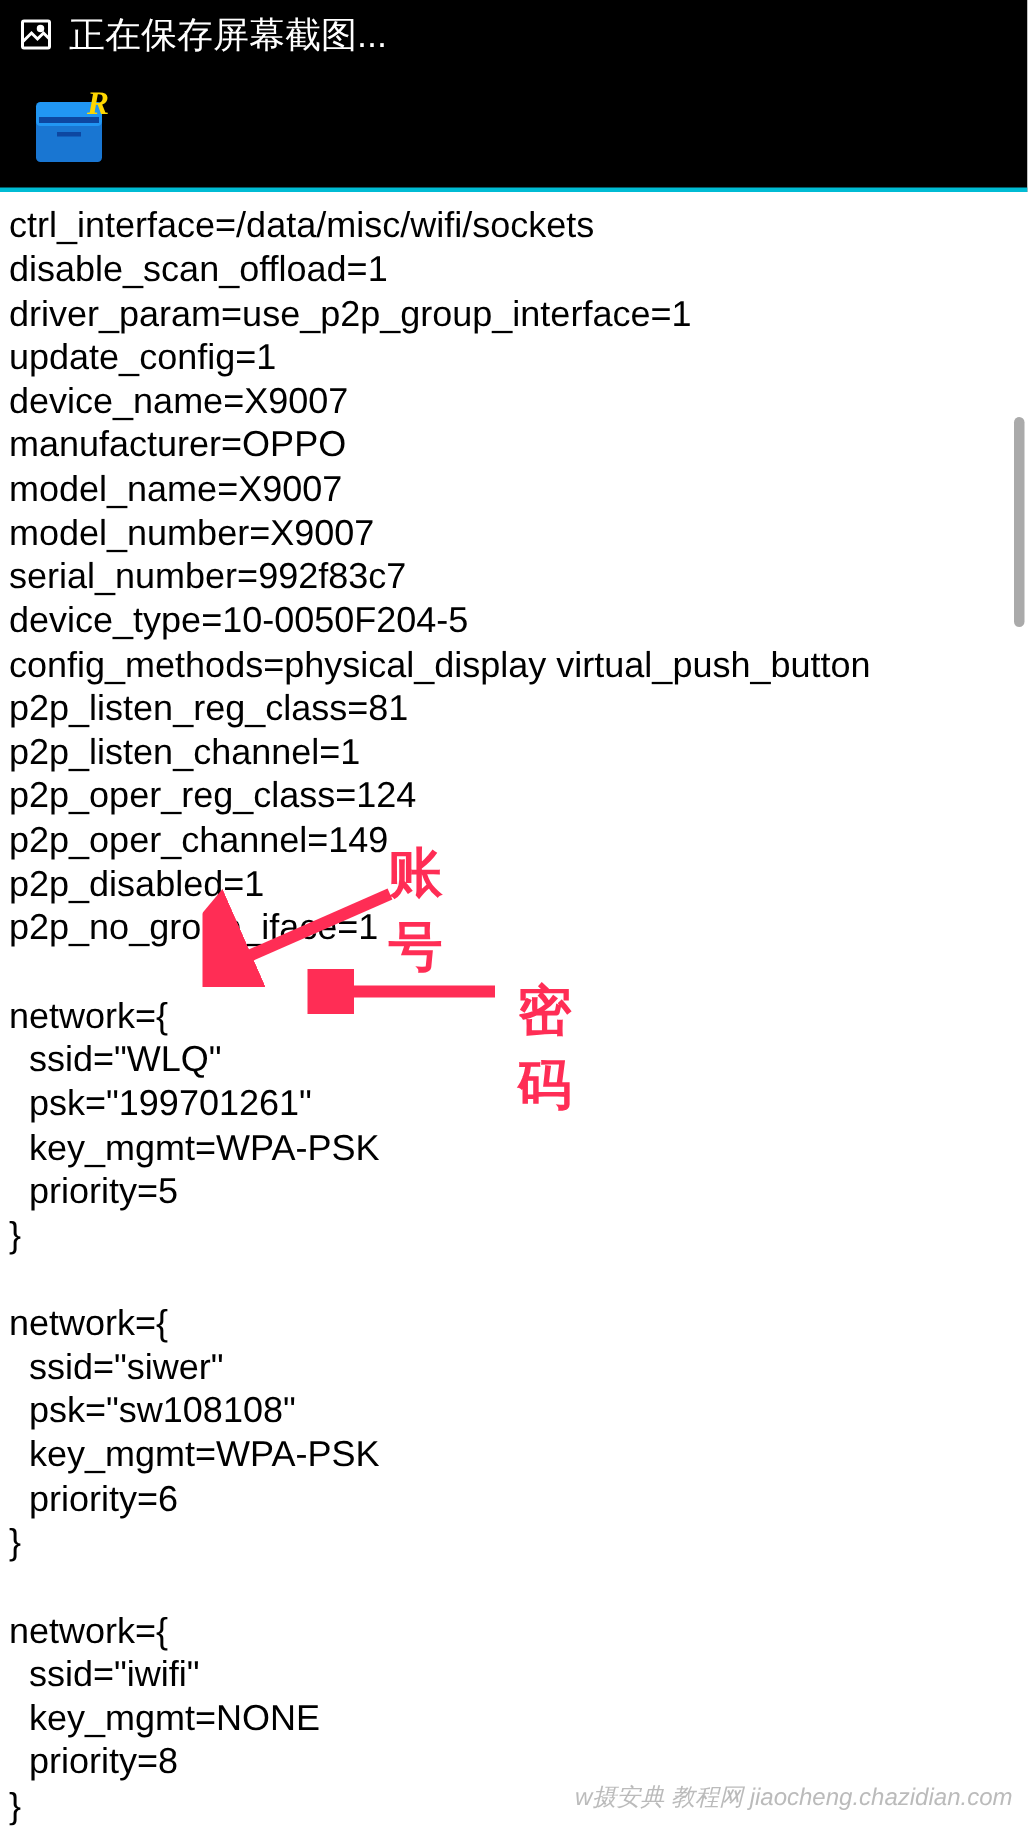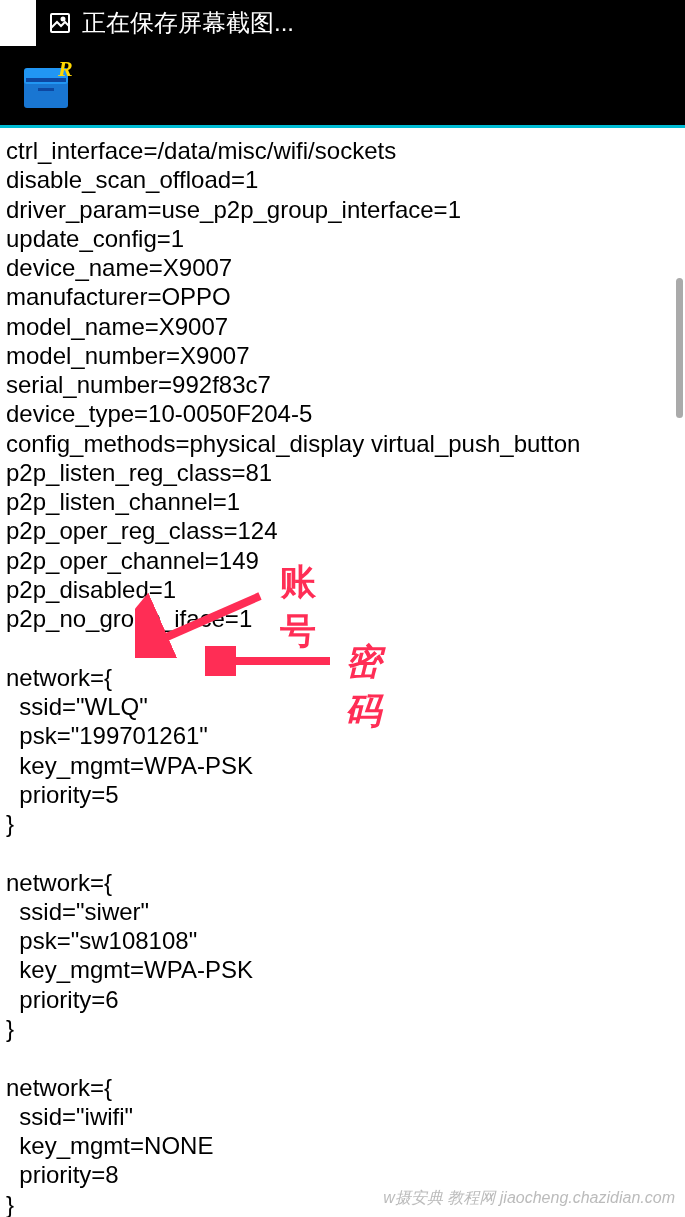--- a/index.html
+++ b/index.html
@@ -12,21 +12,20 @@
       position: relative;
     }
     .status-bar {
       background: #000;
       color: #fff;
       height: 46px;
       display: flex;
       align-items: center;
       padding: 0 12px;
       font-size: 24px;
-      margin-left: 36px;
     }
     .status-bar svg { margin-right: 10px; }
     .app-header {
       background: #000;
       color: #fff;
       height: 82px;
       display: flex;
       align-items: center;
       padding: 0 20px;
       border-bottom: 3px solid #00bcd4;
@@ -150,29 +149,29 @@
 
   <div class="annotation" style="left:135px; top:430px;">
     <svg class="arrow" width="140" height="70" style="left:0; top:30px;">
       <defs>
         <marker id="ah1" markerWidth="12" markerHeight="12" refX="2" refY="6" orient="auto">
           <path d="M0,0 L0,12 L12,6 z" fill="#ff2d55"></path>
         </marker>
       </defs>
       <line x1="125" y1="8" x2="18" y2="55" stroke="#ff2d55" stroke-width="8" marker-end="url(#ah1)"></line>
     </svg>
-    <span class="annotation-label" style="position:absolute; left:145px; top:0;">账号</span>
+    <span class="annotation-label" style="position:absolute; left:124px; top:0;">账号</span>
   </div>
 
   <div class="annotation" style="left:205px; top:510px;">
     <svg class="arrow" width="140" height="30" style="left:0; top:8px;">
       <defs>
         <marker id="ah2" markerWidth="12" markerHeight="12" refX="2" refY="6" orient="auto">
           <path d="M0,0 L0,12 L12,6 z" fill="#ff2d55"></path>
         </marker>
       </defs>
       <line x1="125" y1="15" x2="15" y2="15" stroke="#ff2d55" stroke-width="8" marker-end="url(#ah2)"></line>
     </svg>
-    <span class="annotation-label" style="position:absolute; left:140px; top:0;font-style:italic;">密码</span>
+    <span class="annotation-label" style="position:absolute; left:140px; top:12px;">密码</span>
   </div>
 </div>
 
 <div class="watermark">w摄安典  教程网 jiaocheng.chazidian.com</div>
 
 </body></html>

